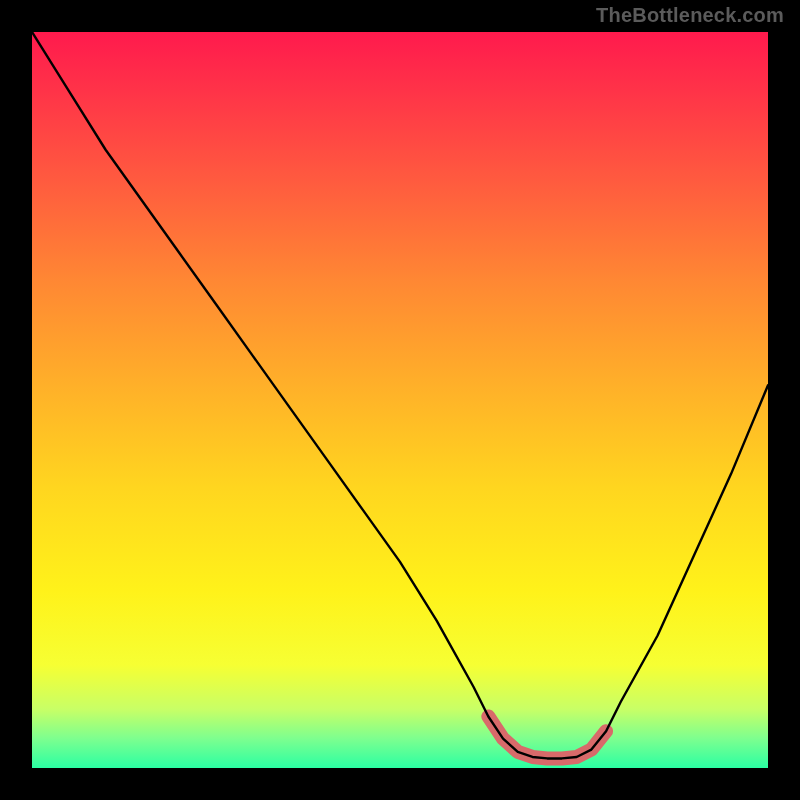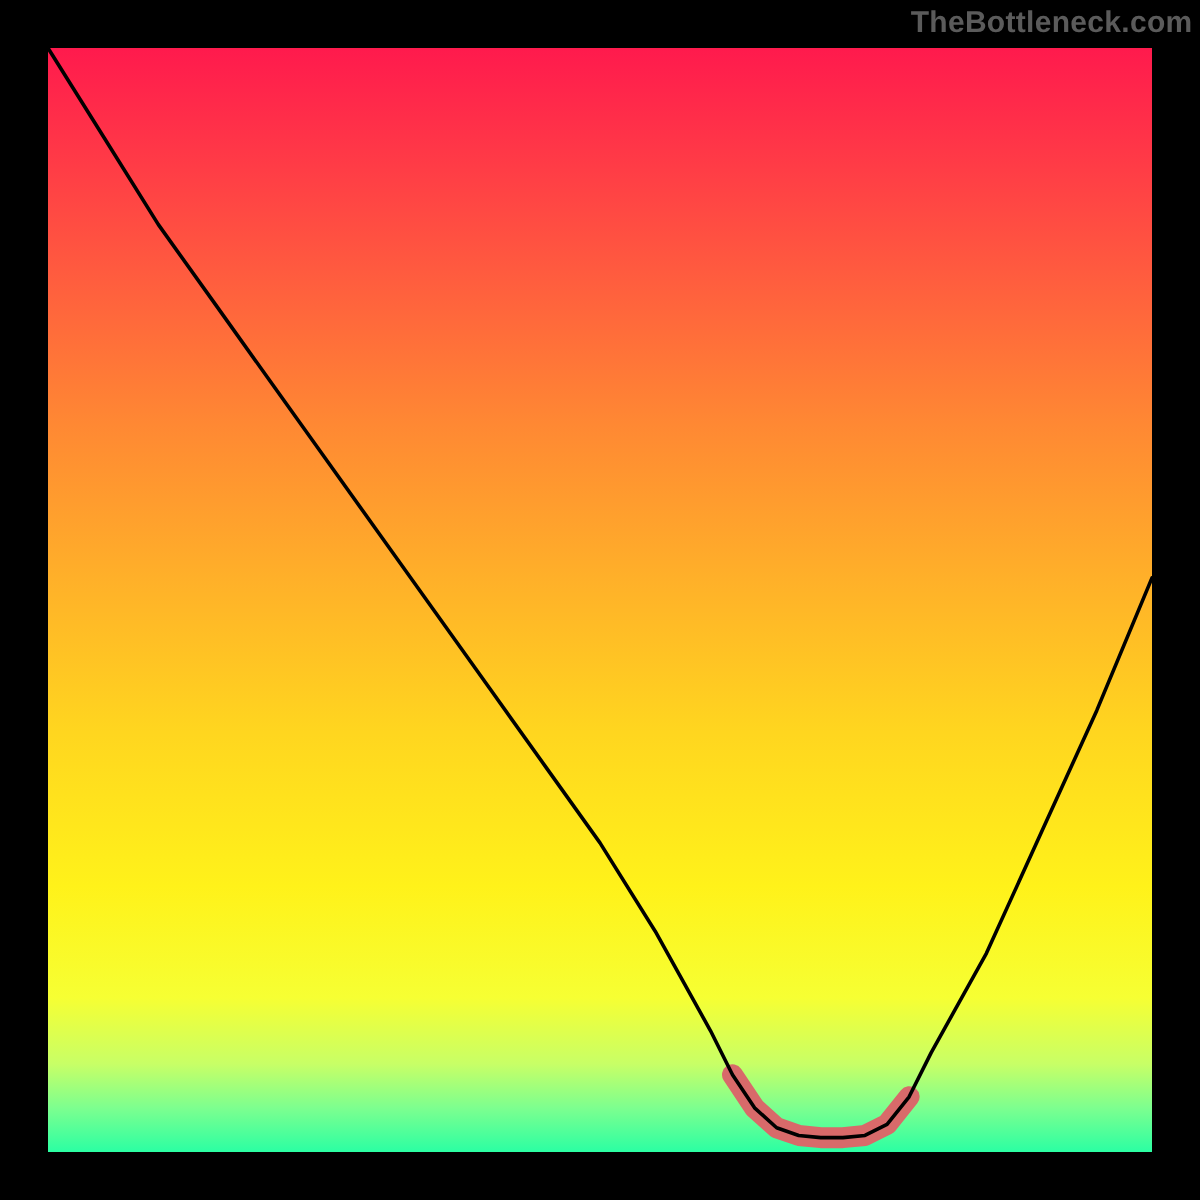--- a/index.html
+++ b/index.html
@@ -6,21 +6,21 @@
   html, body { width: 800px; height: 800px; overflow: hidden; }
   .frame {
     position: relative;
     width: 800px;
     height: 800px;
     background: #000;
   }
   .watermark {
     position: absolute;
     top: 4px;
-    right: 5px;
+    right: 16px;
     font-family: Arial, Helvetica, sans-serif;
     font-size: 20px;
     font-weight: bold;
     color: #5b5b5b;
     letter-spacing: 0.2px;
     z-index: 5;
   }
   .plot {
     position: absolute;
     left: 32px;

